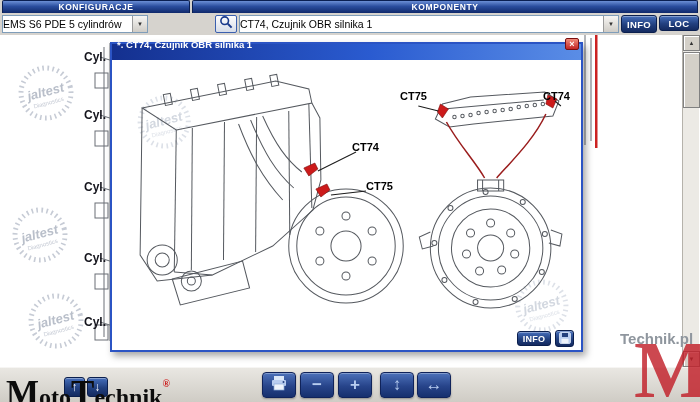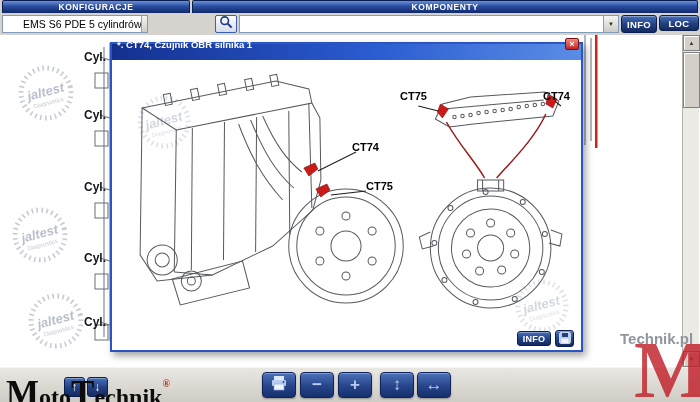--- a/index.html
+++ b/index.html
@@ -10,21 +10,21 @@
   
   .tab{position:absolute;top:0;height:13px;background:linear-gradient(180deg,#6b8fd6 0%,#2a4d9e 45%,#10296b 100%);
        color:#fff;font-size:8.5px;font-weight:bold;letter-spacing:.6px;display:flex;align-items:center;justify-content:center;
        border:1px solid #0a1f52;border-bottom:none;border-radius:2px 2px 0 0;cursor:default}
   .tab-left{left:2px;width:188px}
   .tab-right{left:192px;width:506px}
 
   
   .toolbar-row{position:absolute;left:0;top:13px;width:700px;height:22px;background:#d6d3ce}
   .combo{position:absolute;top:2px;height:18px;background:#fff;border:1px solid #7f9db9;display:flex;align-items:center;
-         font-size:10.5px;color:#000;padding-left:20px;overflow:hidden;white-space:nowrap}
+         font-size:10.5px;color:#000;padding-left:0;overflow:hidden;white-space:nowrap}
   .combo-config{left:2px;width:146px}
   .combo-component{left:239px;width:380px}
   .combo-arrow{margin-left:auto;width:15px;height:100%;background:linear-gradient(180deg,#f6f5f3,#cfccc6);
          border-left:1px solid #9a9a9a;display:flex;align-items:center;justify-content:center;font-size:6px;color:#333;flex:0 0 auto}
   .search-btn{position:absolute;left:215px;top:2px;width:22px;height:18px;background:linear-gradient(180deg,#fdfdfd,#d6dce8);
          border:1px solid #3a5fae;border-radius:2px;display:flex;align-items:center;justify-content:center;cursor:pointer}
   .navy-btn{background:linear-gradient(180deg,#466fbc 0%,#22407f 55%,#142a60 100%);border:1px solid #0b1f4e;border-radius:3px;
          color:#fff;font-weight:bold;display:flex;align-items:center;justify-content:center;letter-spacing:.3px;
          box-shadow:inset 0 1px 0 rgba(255,255,255,.35);cursor:pointer}
   .btn-info-main{position:absolute;left:621px;top:2px;width:36px;height:18px;font-size:9.5px}
@@ -101,20 +101,21 @@
     </div>
     <div class="search-btn">
       <span>
         <svg width="14" height="14" viewBox="0 0 14 14">
           <circle cx="5.7" cy="5.7" r="3.8" fill="none" stroke="#1a3a8c" stroke-width="1.6"></circle>
           <line x1="8.8" y1="8.8" x2="12.6" y2="12.6" stroke="#1a3a8c" stroke-width="2"></line>
         </svg>
       </span>
     </div>
     <div class="combo combo-component">
+      <span>CT74, Czujnik OBR silnika 1</span>
       <span class="combo-arrow">▼</span>
     </div>
     <div class="navy-btn btn-info-main">INFO</div>
     <div class="navy-btn btn-loc-main">LOC</div>
   </div>
 
   <div class="main">
 
     <svg class="bg-svg" viewBox="0 0 700 332" preserveAspectRatio="none">
       <g class="wm" transform="translate(46,58) rotate(-15)">

